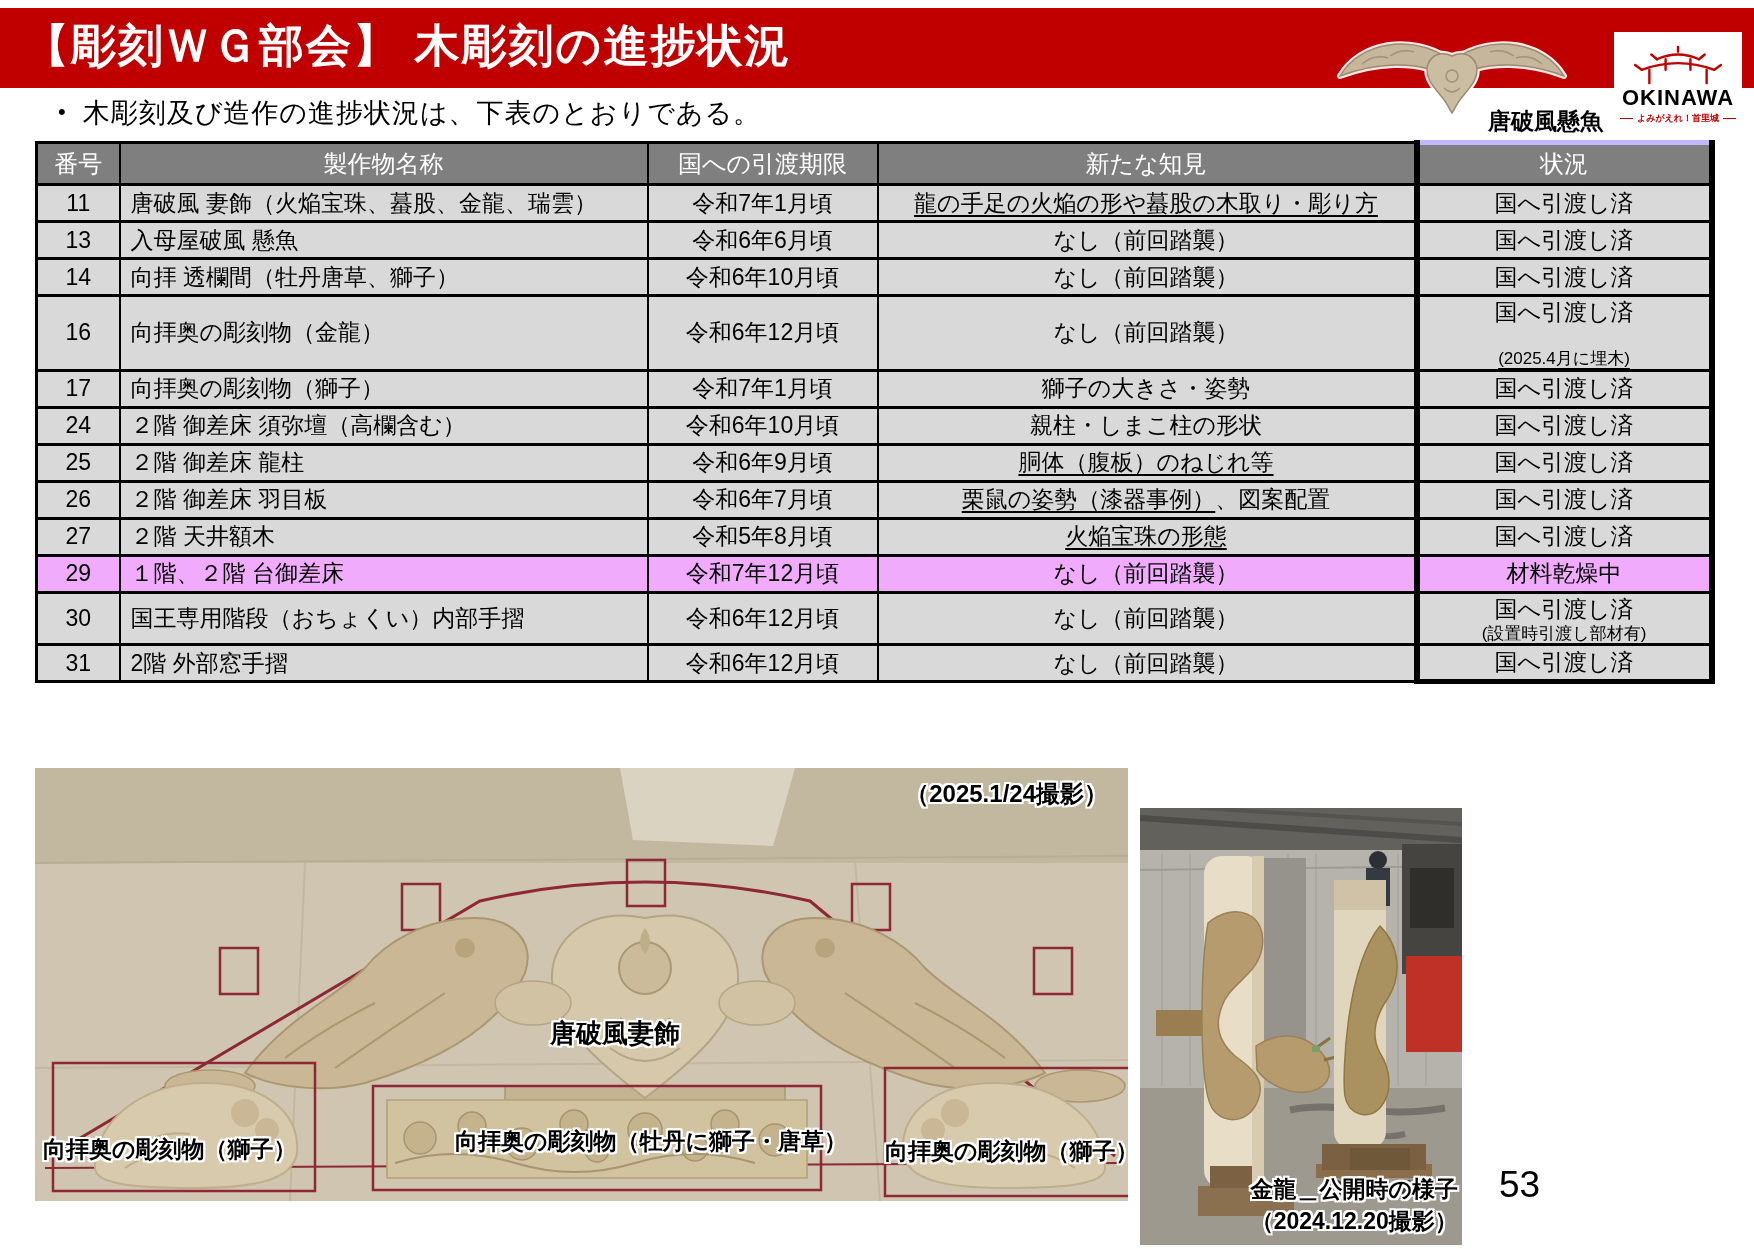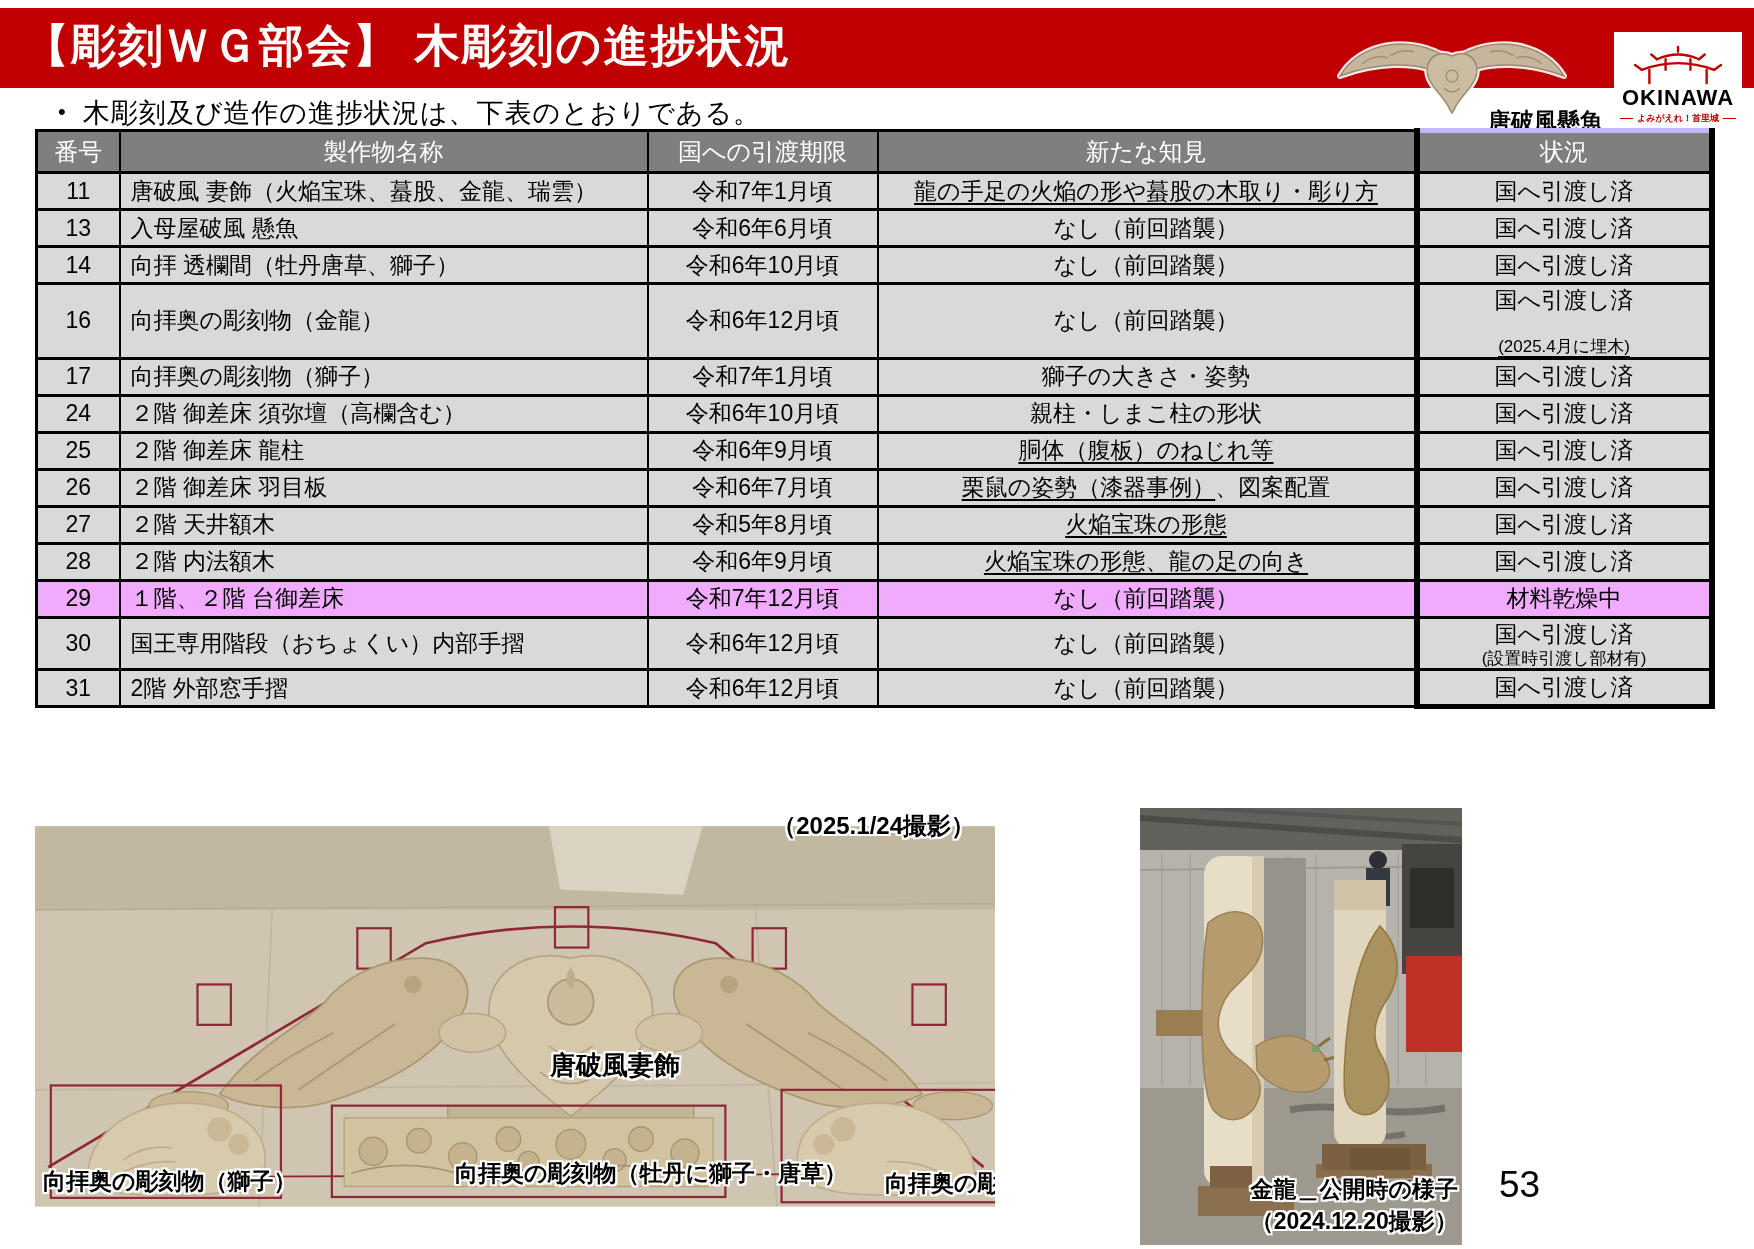--- a/index.html
+++ b/index.html
@@ -24,37 +24,37 @@
   .gegyo-caption { position: absolute; left: 1488px; top: 106px; font-size: 23px; font-weight: bold;
     text-shadow: -2px -2px 0 #fff, 2px -2px 0 #fff, -2px 2px 0 #fff, 2px 2px 0 #fff, 0 2px 0 #fff, 0 -2px 0 #fff, 2px 0 0 #fff, -2px 0 0 #fff; }
 
   .logo { position: absolute; left: 1614px; top: 32px; width: 128px; height: 92px; background: #fff; text-align: center; padding-top: 12px; }
   .logo svg { width: 118px; height: 42px; display: block; margin: 0 auto; }
   .logo-name { font-size: 22px; font-weight: 800; letter-spacing: 1px; line-height: 1.05; }
   .logo-tagline { font-size: 9px; color: var(--banner-red, #c00000); margin-top: 3px; display: flex; align-items: center; justify-content: center; gap: 4px; font-weight: bold; }
   .logo-tagline::before, .logo-tagline::after { content: ""; width: 13px; border-top: 1.5px solid var(--banner-red, #c00000); }
 
   
-  .main-table { position: absolute; left: 35px; top: 128px; width: 1675px; border-collapse: collapse; table-layout: fixed; border: 3px solid #000; padding-left: 20px; }
+  .main-table { position: absolute; left: 35px; top: 140px; width: 1675px; border-collapse: collapse; table-layout: fixed; border: 3px solid #000; padding-left: 20px; }
   .main-table th, .main-table td { border: 2px solid #000; padding: 0 8px; text-align: center; overflow: hidden; }
   .main-table th { background: var(--header-gray, #7f7f7f); color: #fff; font-size: 24px; font-weight: 500; height: 42px; border-bottom: 3px solid #000; }
   .main-table td { background: var(--row-gray, #d9d9d9); font-size: 23px; height: 37px; border-top: 3px solid #000; border-bottom: 3px solid #000; }
   .c-name { text-align: left !important; padding-left: 10px !important; }
   .row-white td { background: #f0abfc; }
   .row-tall td { height: 50px; }
   .status-col { border-left: 6px solid #000 !important; border-right: 6px solid #000 !important; }
   .main-table thead .status-col { border-top: 5px solid #c4b5fd; }
   .main-table tbody tr:last-child .status-col { border-bottom: 5px solid #000; }
   .note { font-size: 17px; line-height: 1.1; }
   .u { text-decoration: underline; text-underline-offset: 4px; margin-top: 22px; }
 
   
   .photo { position: absolute; overflow: hidden; }
   .photo svg { display: block; width: 100%; height: 100%; }
-  .photo-left  { left: 35px;  top: 800px; width: 960px; height: 433px; }
+  .photo-left  { left: 35px;  top: 768px; width: 1093px; height: 433px; }
   .photo-right { left: 1140px; top: 808px; width: 322px;  height: 437px; }
   .plabel { position: absolute; font-weight: bold; font-size: 23px; white-space: nowrap;
     text-shadow: -2px -2px 0 #fff, 2px -2px 0 #fff, -2px 2px 0 #fff, 2px 2px 0 #fff, -2px 0 0 #fff, 2px 0 0 #fff, 0 -2px 0 #fff, 0 2px 0 #fff; }
   .plabel-date   { right: 20px; top: 10px; font-size: 24px; }
   .plabel-center { left: 515px; top: 248px; font-size: 26px; }
   .plabel-l1 { left: 8px;   top: 366px; }
   .plabel-l2 { left: 420px; top: 358px; }
   .plabel-l3 { left: 850px; top: 368px; }
   .photo-right .caption { position: absolute; right: 4px; bottom: 8px; text-align: center; line-height: 1.4; font-size: 23px; }
 
@@ -194,29 +194,20 @@
       </tr>
       <tr>
         <td class="c-no">27</td>
         <td class="c-name">２階 天井額木</td>
         <td class="c-date">令和5年8月頃</td>
         <td class="c-find"><span class="u">火焔宝珠の形態</span></td>
         <td class="c-status status-col">
           <div>国へ引渡し済</div>
         </td>
       </tr>
-      <tr>
-        <td class="c-no">28</td>
-        <td class="c-name">２階 内法額木</td>
-        <td class="c-date">令和6年9月頃</td>
-        <td class="c-find"><span class="u">火焔宝珠の形態、龍の足の向き</span></td>
-        <td class="c-status status-col">
-          <div>国へ引渡し済</div>
-        </td>
-      </tr>
       <tr class="row-white">
         <td class="c-no">29</td>
         <td class="c-name">１階、２階 台御差床</td>
         <td class="c-date">令和7年12月頃</td>
         <td class="c-find"><span>なし（前回踏襲）</span></td>
         <td class="c-status status-col">
           <div>材料乾燥中</div>
         </td>
       </tr>
       <tr class="row-tall">

